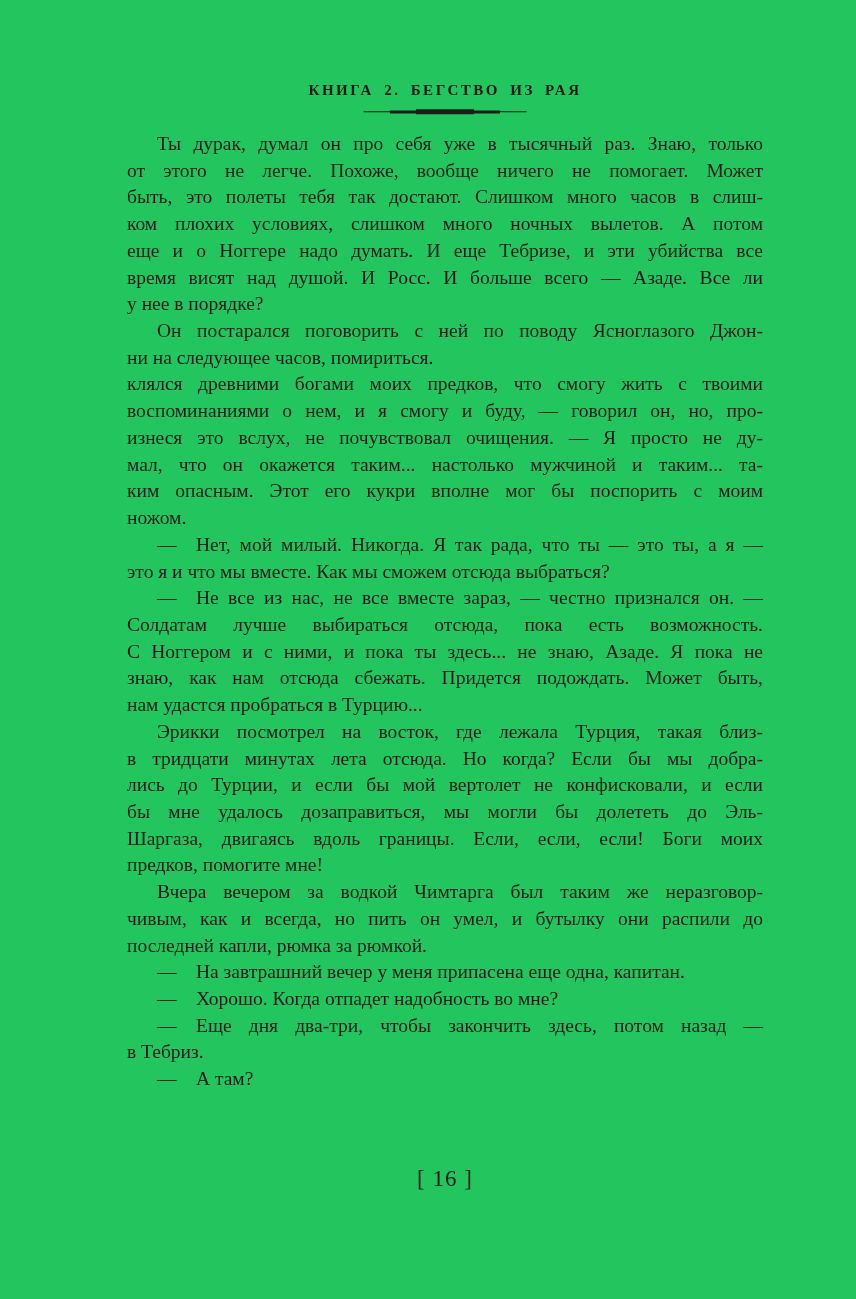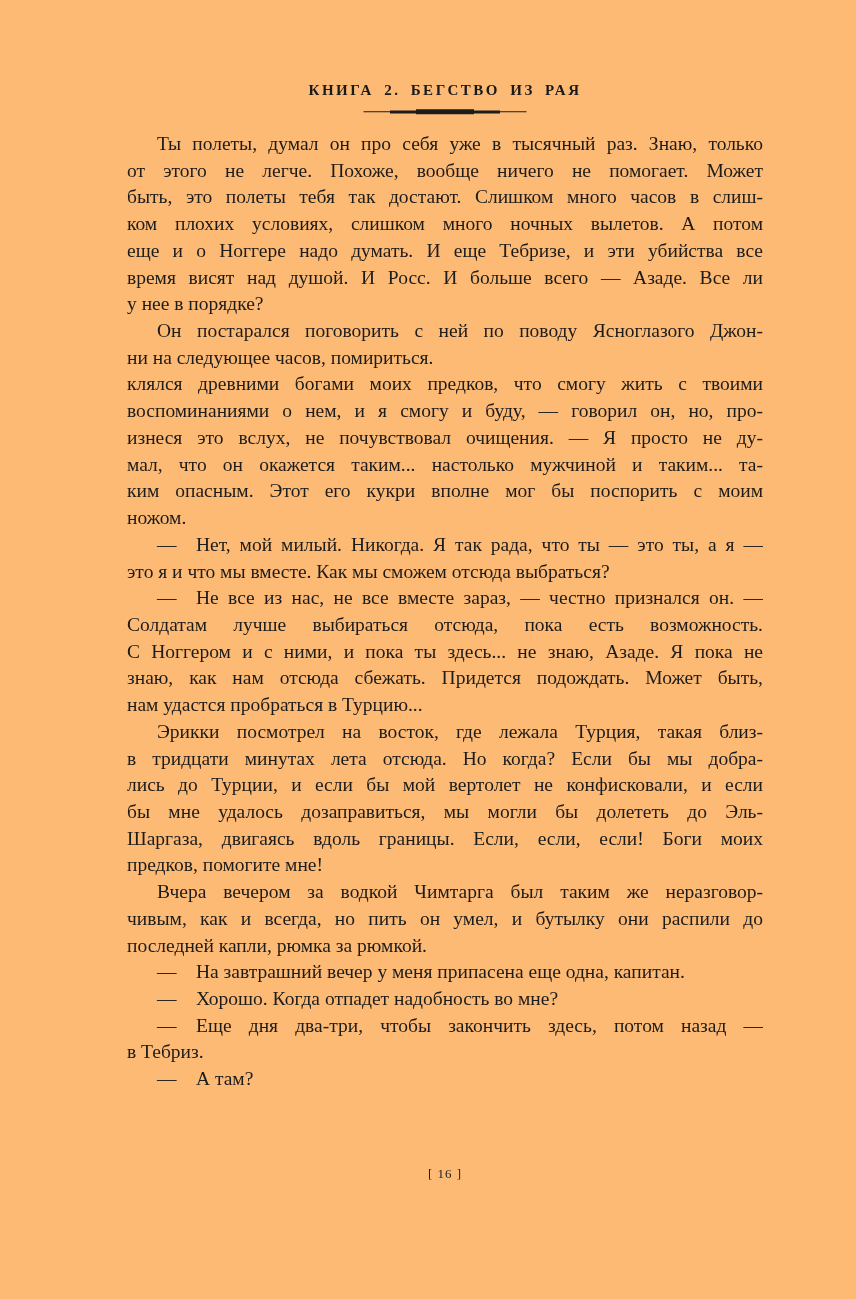--- a/index.html
+++ b/index.html
@@ -5,21 +5,21 @@
   html, body {
     margin: 0;
     padding: 0;
     background: #e8e8e8;
   }
   .page {
     position: relative;
     width: 856px;
     height: 1299px;
     margin: 0 auto;
-    background: #fdba74;
+    background: #22c55e;
     color: #1c1c1c;
     font-family: "Liberation Serif", "DejaVu Serif", serif;
     overflow: hidden;
   }
   .header {
     position: absolute;
     left: 127px;
     top: 82px;
     width: 636px;
     text-align: center;
@@ -69,41 +69,41 @@
   }
   .line.last {
     text-align-last: left;
   }
   .footer {
     position: absolute;
     left: 127px;
     top: 1166px;
     width: 636px;
     text-align: center;
-    font-size: 13px;
+    font-size: 23px;
     color: #1c1c1c;
     letter-spacing: 1px;
   }
 </style>
 </head>
 <body>
 
 <div class="page">
 
   <div class="header">
     <div class="chapter-title">КНИГА 2. БЕГСТВО ИЗ РАЯ</div>
     <div class="divider">
       <span class="rule-thin"></span>
       <span class="rule-mid"></span>
       <span class="rule-thick"></span>
     </div>
   </div>
 
   <div class="body-text" id="text-body">
-      <div class="line first">Ты полеты, думал он про себя уже в тысячный раз. Знаю, только</div>
+      <div class="line first">Ты дурак, думал он про себя уже в тысячный раз. Знаю, только</div>
       <div class="line">от этого не легче. Похоже, вообще ничего не помогает. Может</div>
       <div class="line">быть, это полеты тебя так достают. Слишком много часов в слиш-</div>
       <div class="line">ком плохих условиях, слишком много ночных вылетов. А потом</div>
       <div class="line">еще и о Ноггере надо думать. И еще Тебризе, и эти убийства все</div>
       <div class="line">время висят над душой. И Росс. И больше всего — Азаде. Все ли</div>
       <div class="line last">у нее в порядке?</div>
       <div class="line first">Он постарался поговорить с ней по поводу Ясноглазого Джон-</div>
       <div class="line last">ни на следующее часов, помириться.</div>
       <div class="line">клялся древними богами моих предков, что смогу жить с твоими</div>
       <div class="line">воспоминаниями о нем, и я смогу и буду, — говорил он, но, про-</div>

